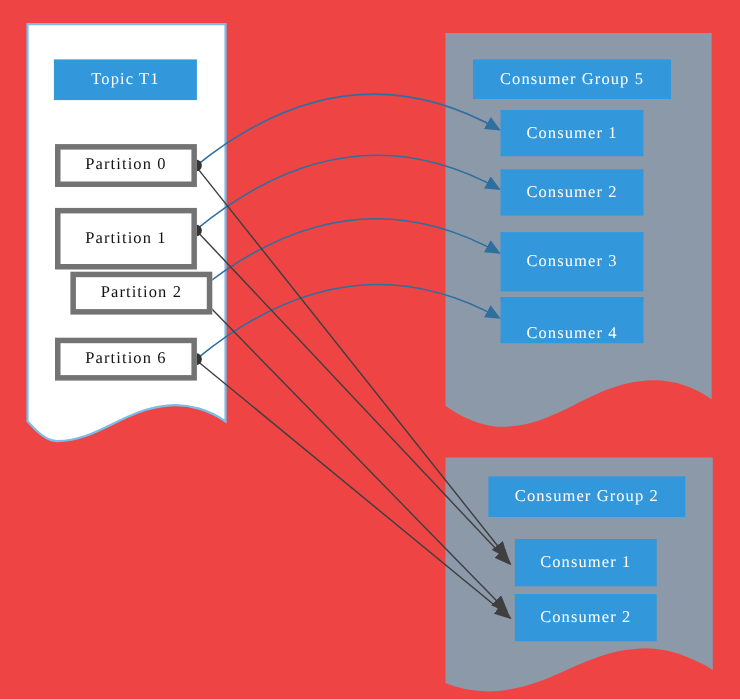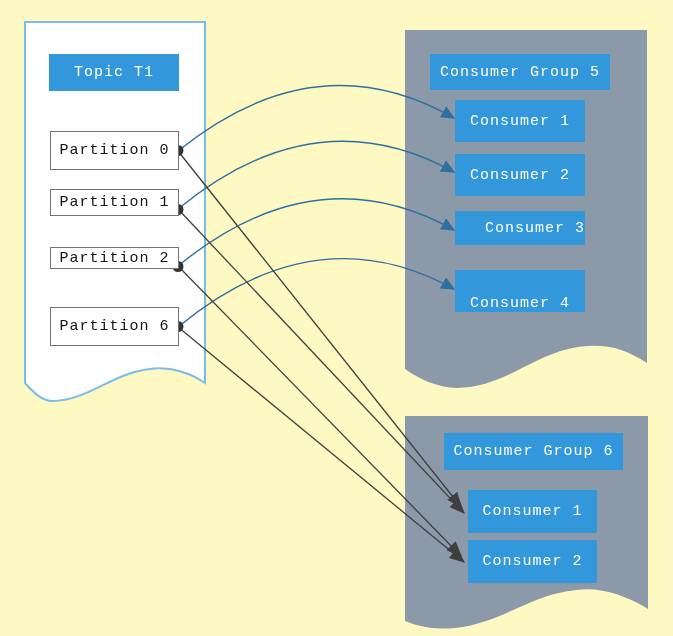--- a/index.html
+++ b/index.html
@@ -1,49 +1,49 @@
 <!DOCTYPE html>
 <html><head>
 <meta charset="utf-8">
 <style>
   html,body { margin:0; padding:0; background:#ffffff; }
   #stage {
     position:relative;
     width:673px; height:636px;
-    background:#fef9c3;
-    font-family:Liberation Mono, monospace;
+    background:#ef4444;
+    font-family:Liberation Serif, serif;
     overflow:hidden;
   }
   #connector-layer { position:absolute; left:0; top:0; z-index:1; }
   .node { position:absolute; z-index:2; display:flex; align-items:center; justify-content:center; box-sizing:border-box; }
   .blue-box {
     background:#3398db;
     color:#ffffff;
     font-size:15px;
     letter-spacing:1px;
   }
   .partition-box {
     background:#ffffff;
-    border:1px solid #737373;
+    border:5px solid #737373;
     color:#141414;
     font-size:15px;
     letter-spacing:1px;
   }
   
   #topic-title-box   { left:49px;  top:54px;  width:130px; height:37px; }
   
   #partition-0 { left:50px; top:131px; width:129px; height:39px; }
-  #partition-1 { left:50px; top:189px; width:129px; height:27px; }
-  #partition-2 { left:50px; top:247px; width:129px; height:22px;text-align:right; }
+  #partition-1 { left:50px; top:189px; width:129px; height:56px; }
+  #partition-2 { left:64px; top:247px; width:129px; height:39px;text-align:right; }
   #partition-3 { left:50px; top:307px; width:129px; height:39px; }
   
   #cg1-title-box { left:430px; top:54px;  width:180px; height:36px; }
   #cg1-consumer-0 { left:455px; top:100px; width:130px; height:42px; }
   #cg1-consumer-1 { left:455px; top:154px; width:130px; height:42px; }
-  #cg1-consumer-2 { left:455px; top:211px; width:130px; height:34px;justify-content:flex-end; }
+  #cg1-consumer-2 { left:455px; top:211px; width:130px; height:54px; }
   #cg1-consumer-3 { left:455px; top:270px; width:130px; height:42px;align-items:flex-end; }
   
   #cg2-title-box { left:444px; top:433px; width:179px; height:37px; }
   #cg2-consumer-0 { left:468px; top:490px; width:129px; height:43px; }
   #cg2-consumer-1 { left:468px; top:540px; width:129px; height:43px; }
 </style>
 </head>
 <body>
 
 <div id="stage">
@@ -116,21 +116,21 @@
     <span>Consumer 2</span>
   </div>
   <div id="cg1-consumer-2" class="node blue-box">
     <span>Consumer 3</span>
   </div>
   <div id="cg1-consumer-3" class="node blue-box">
     <span>Consumer 4</span>
   </div>
 
   <div id="cg2-title-box" class="node blue-box">
-    <span>Consumer Group 6</span>
+    <span>Consumer Group 2</span>
   </div>
   <div id="cg2-consumer-0" class="node blue-box">
     <span>Consumer 1</span>
   </div>
   <div id="cg2-consumer-1" class="node blue-box">
     <span>Consumer 2</span>
   </div>
 
 </div>
 

